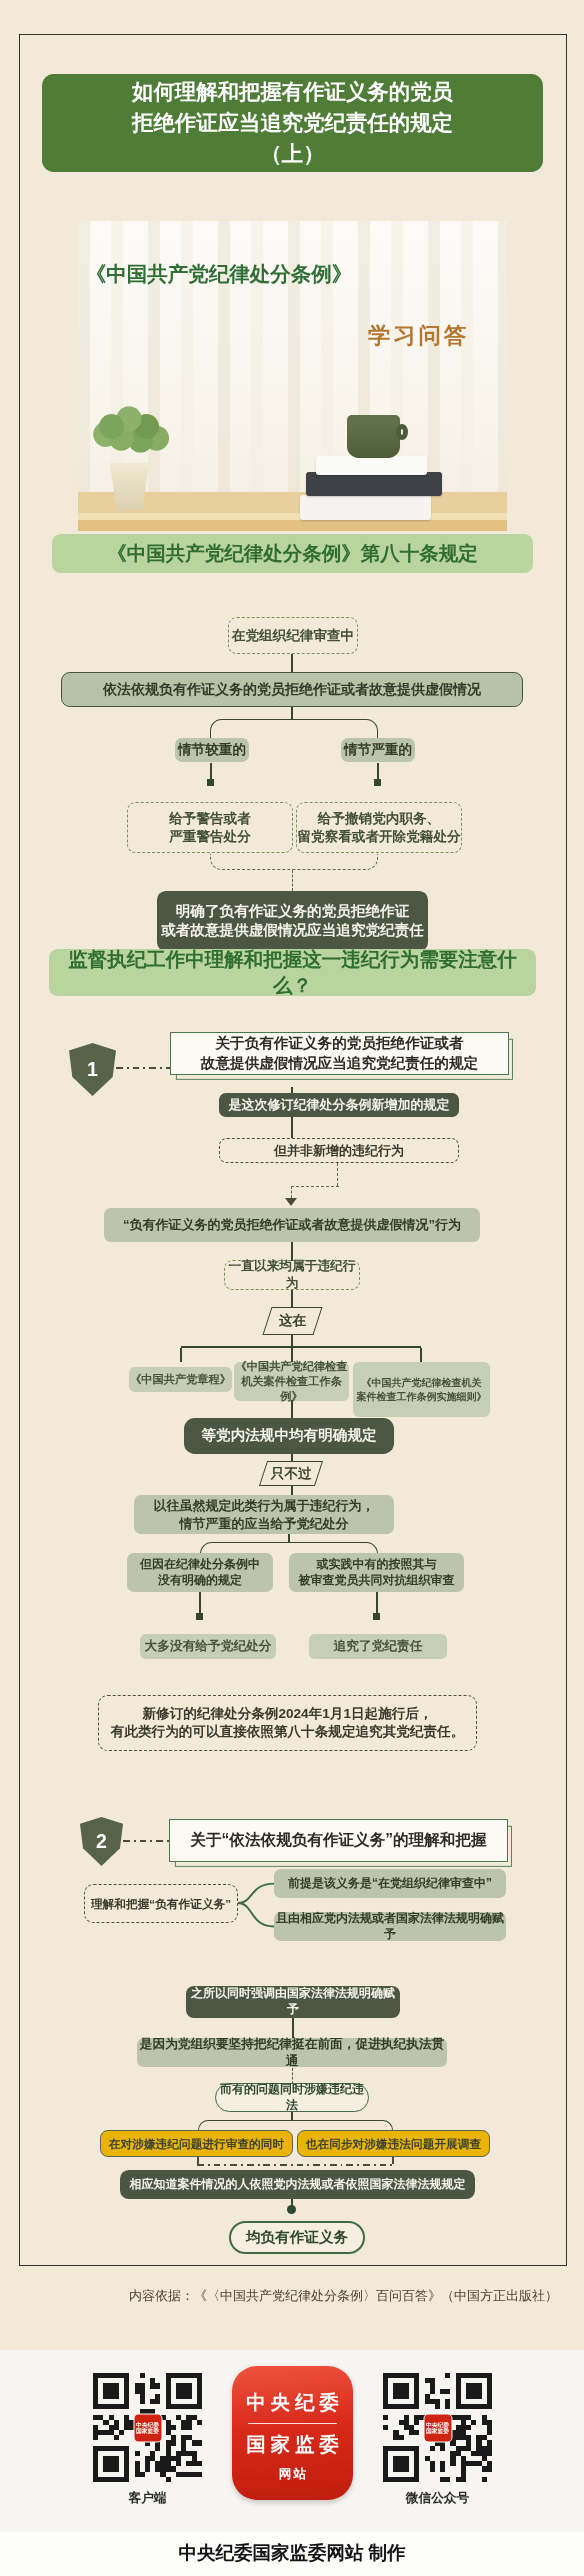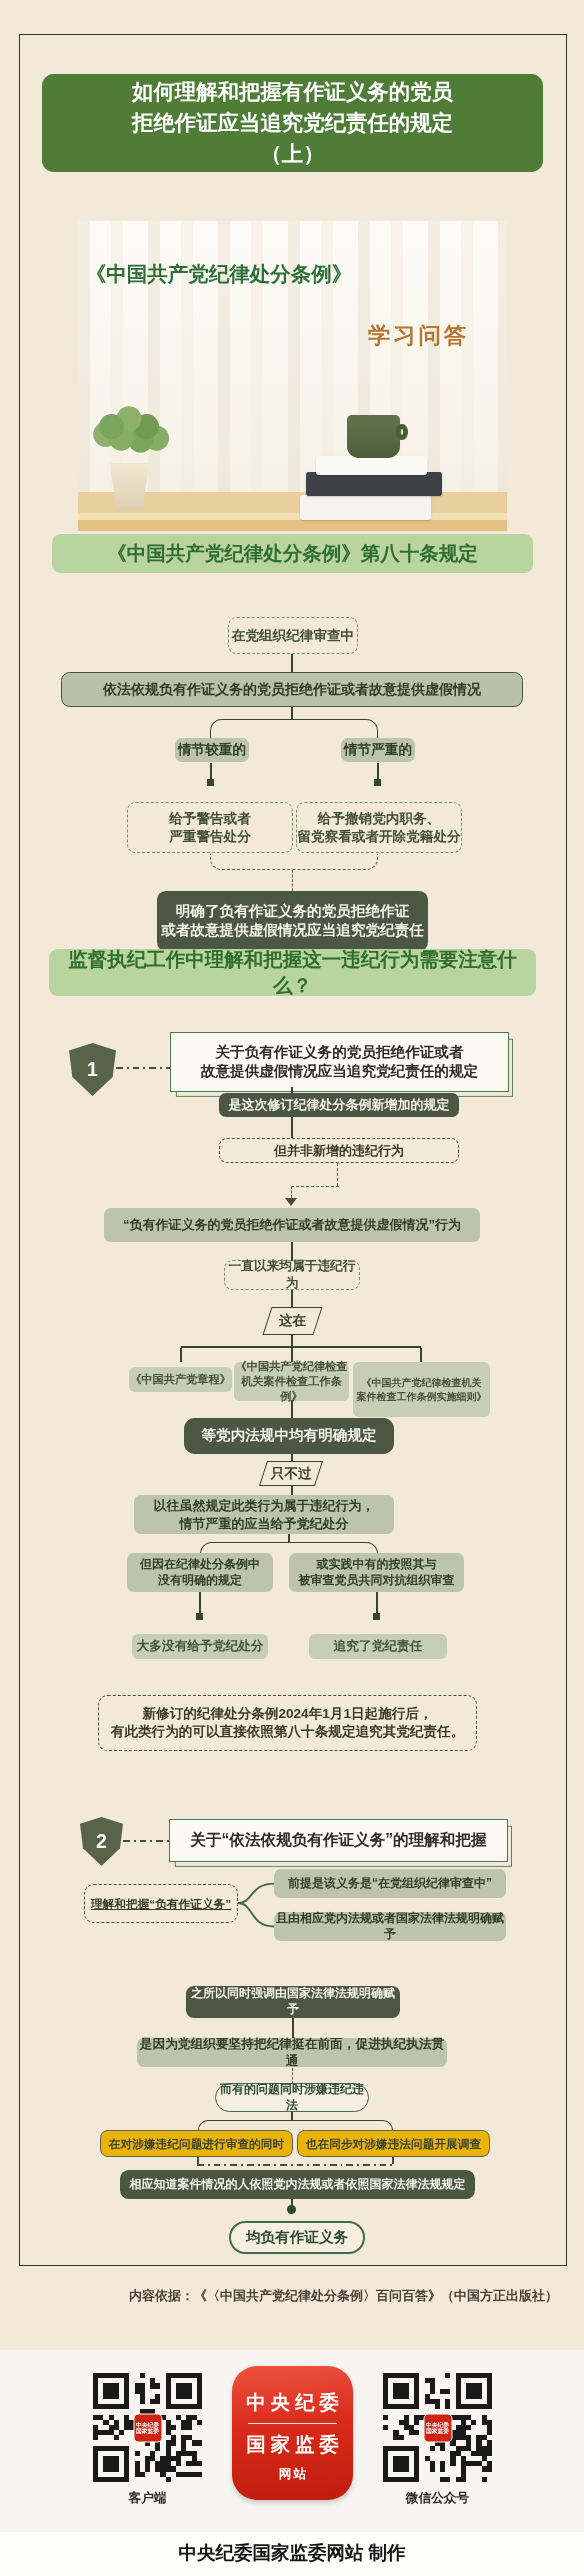--- a/index.html
+++ b/index.html
@@ -101,21 +101,21 @@
 留党察看或者开除党籍处分</div>
   <div class="abs mergeD" style="left:210px;top:854px;width:168px;height:15.6px;"></div>
   <div class="abs vdash" style="left:292px;top:870px;height:21.4px;"></div>
   <div class="abs node dark" style="left:157px;top:891px;width:271px;height:60px;font-size:14.6px;">明确了负有作证义务的党员拒绝作证
 或者故意提供虚假情况应当追究党纪责任</div>
 
   <div class="abs node bar" style="left:49px;top:949px;width:487px;height:47px;">监督执纪工作中理解和把握这一违纪行为需要注意什么？</div>
 
   <div class="abs shield" style="left:69px;top:1043px;width:47px;height:53px;">1</div>
   <div class="abs hdd" style="left:116px;top:1067px;width:55px;"></div>
-  <div class="abs node titlebox" style="left:170px;top:1032px;width:339px;height:60px;font-size:14.6px;">关于负有作证义务的党员拒绝作证或者
+  <div class="abs node titlebox" style="left:170px;top:1032px;width:339px;height:43px;font-size:14.6px;">关于负有作证义务的党员拒绝作证或者
 故意提供虚假情况应当追究党纪责任的规定</div>
   <div class="abs vline" style="left:291px;top:1087px;height:5.8px;"></div>
   <div class="abs node dark" style="left:219px;top:1093px;width:240px;height:24px;font-size:13px;border-radius:6.8px;">是这次修订纪律处分条例新增加的规定</div>
   <div class="abs vline" style="left:291px;top:1117px;height:20.5px;"></div>
   <div class="abs node dashd" style="left:219px;top:1138px;width:240px;height:25px;font-size:13px;">但并非新增的违纪行为</div>
   <div class="abs vdash" style="left:337px;top:1163px;height:23.4px;"></div>
   <div class="abs hdash" style="left:291px;top:1186px;width:48px;"></div>
   <div class="abs vdash" style="left:291px;top:1186px;height:11.7px;"></div>
   <div class="abs arrowD" style="left:285px;top:1198px;"></div>
   <div class="abs node fill" style="left:104px;top:1208px;width:376px;height:34px;font-size:13px;">“负有作证义务的党员拒绝作证或者故意提供虚假情况”行为</div>
@@ -147,30 +147,30 @@
   <div class="abs vline" style="left:288px;top:1534px;height:7.8px;"></div>
   <div class="abs elbow" style="left:200px;top:1542px;width:178px;height:11.7px;"></div>
   <div class="abs node fill" style="left:127px;top:1553px;width:146px;height:39px;font-size:12px;">但因在纪律处分条例中
 没有明确的规定</div>
   <div class="abs node fill" style="left:289px;top:1553px;width:175px;height:39px;font-size:12px;">或实践中有的按照其与
 被审查党员共同对抗组织审查</div>
   <div class="abs vline" style="left:199px;top:1592px;height:20.5px;"></div>
   <div class="abs vline" style="left:376px;top:1592px;height:20.5px;"></div>
   <div class="abs sq" style="left:196px;top:1613px;"></div>
   <div class="abs sq" style="left:373px;top:1613px;"></div>
-  <div class="abs node cell" style="left:132px;top:1634px;width:136px;height:25px;font-size:12.7px;">大多没有给予党纪处分</div>
+  <div class="abs node cell" style="left:140px;top:1634px;width:136px;height:25px;font-size:12.7px;">大多没有给予党纪处分</div>
   <div class="abs node cell" style="left:309px;top:1634px;width:138px;height:25px;font-size:12.7px;">追究了党纪责任</div>
   <div class="abs node dashd" style="left:98px;top:1695px;width:379px;height:56px;font-size:13.6px;border-radius:9.7px;">新修订的纪律处分条例2024年1月1日起施行后，
 有此类行为的可以直接依照第八十条规定追究其党纪责任。</div>
 
   <div class="abs shield" style="left:80px;top:1817px;width:43px;height:49px;">2</div>
   <div class="abs hdd" style="left:123px;top:1840px;width:47px;"></div>
   <div class="abs node titlebox" style="left:169px;top:1819px;width:339px;height:43px;font-size:15.6px;">关于“依法依规负有作证义务”的理解和把握</div>
 
-  <div class="abs node dashd" style="left:84px;top:1884px;width:154px;height:39px;font-size:11.7px;border-radius:9.7px;text-decoration:underline;">理解和把握“负有作证义务”</div>
+  <div class="abs node dashd" style="left:84px;top:1884px;width:154px;height:39px;font-size:11.7px;border-radius:9.7px;">理解和把握“负有作证义务”</div>
   <svg class="abs" style="left:238px;top:1868px;" width="36" height="76" viewBox="0 0 37 78">
     <path d="M0 36 C 16 36, 12 16, 37 16" stroke="#3f6b46" stroke-width="2" fill="none"></path>
     <path d="M0 36 C 16 36, 12 60, 37 60" stroke="#3f6b46" stroke-width="2" fill="none"></path>
   </svg>
   <div class="abs node fill" style="left:274px;top:1869px;width:232px;height:29px;font-size:12px;">前提是该义务是“在党组织纪律审查中”</div>
   <div class="abs node fill" style="left:274px;top:1912px;width:232px;height:29px;font-size:12px;">且由相应党内法规或者国家法律法规明确赋予</div>
 
   <div class="abs node dark" style="left:186px;top:1986px;width:214px;height:32px;font-size:12px;border-radius:7.8px;">之所以同时强调由国家法律法规明确赋予</div>
   <div class="abs vline" style="left:292px;top:2018px;height:20.5px;"></div>
   <div class="abs node fill" style="left:137px;top:2038px;width:310px;height:29px;font-size:12.7px;">是因为党组织要坚持把纪律挺在前面，促进执纪执法贯通</div>
@@ -182,21 +182,21 @@
   <div class="abs node bord" style="left:297px;top:2130px;width:193px;height:27px;font-size:11.7px;">也在同步对涉嫌违法问题开展调查</div>
   <div class="abs vdd" style="left:197px;top:2157px;height:8.8px;"></div>
   <div class="abs vdd" style="left:392px;top:2157px;height:8.8px;"></div>
   <div class="abs hdd" style="left:197px;top:2164px;width:197px;"></div>
   <div class="abs node dark" style="left:120px;top:2170px;width:355px;height:29px;font-size:12px;">相应知道案件情况的人依照党内法规或者依照国家法律法规规定</div>
   <div class="abs vline" style="left:291px;top:2199px;height:7.8px;"></div>
   <div class="abs dotpt" style="left:287px;top:2205px;"></div>
   <div class="abs node outline" style="left:229px;top:2221px;width:136px;height:33px;font-size:14.6px;border-radius:16.6px;border-width:2.4px;">均负有作证义务</div>
 
   <div class="abs" style="left:0;right:26px;top:2287px;text-align:right;font-family:'Liberation Serif','DejaVu Serif',serif;
-              font-size:13px;color:#4a4136;font-weight:700;">内容依据：《〈中国共产党纪律处分条例〉百问百答》（中国方正出版社）</div>
+              font-size:13px;color:#4a4136;font-weight:400;">内容依据：《〈中国共产党纪律处分条例〉百问百答》（中国方正出版社）</div>
 
   <div class="abs" style="left:0;top:2350px;width:584px;height:226px;background:#f6f5f2;">
     <div class="abs" style="left:0;top:182px;width:584px;height:44px;background:#fdfdfc;"></div>
 
     <div class="abs qrwrap" style="left:93px;top:23.4px;width:109px;height:109px;">
       <div class="qr-svg" style="width:109px;height:109px;"><svg width="100%" height="100%" viewBox="0 0 21 21" fill="#1a1a1a" shape-rendering="crispEdges">
             <path d="M0 0h7v7h-7z M1 1v5h5v-5z" fill-rule="evenodd"></path>
             <rect x="2" y="2" width="3" height="3"></rect>
             <path d="M14 0h7v7h-7z M15 1v5h5v-5z" fill-rule="evenodd"></path>
             <rect x="16" y="2" width="3" height="3"></rect>

